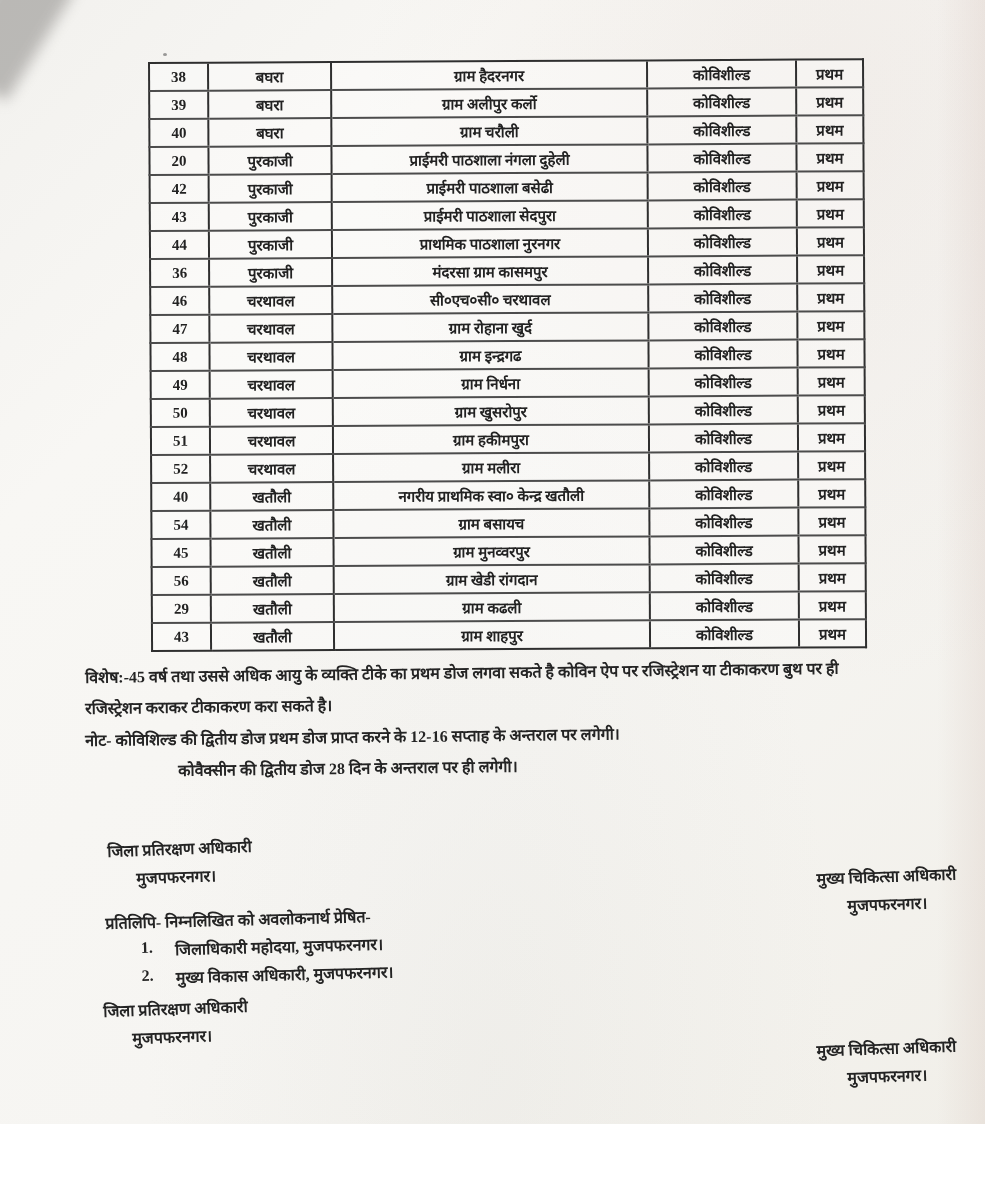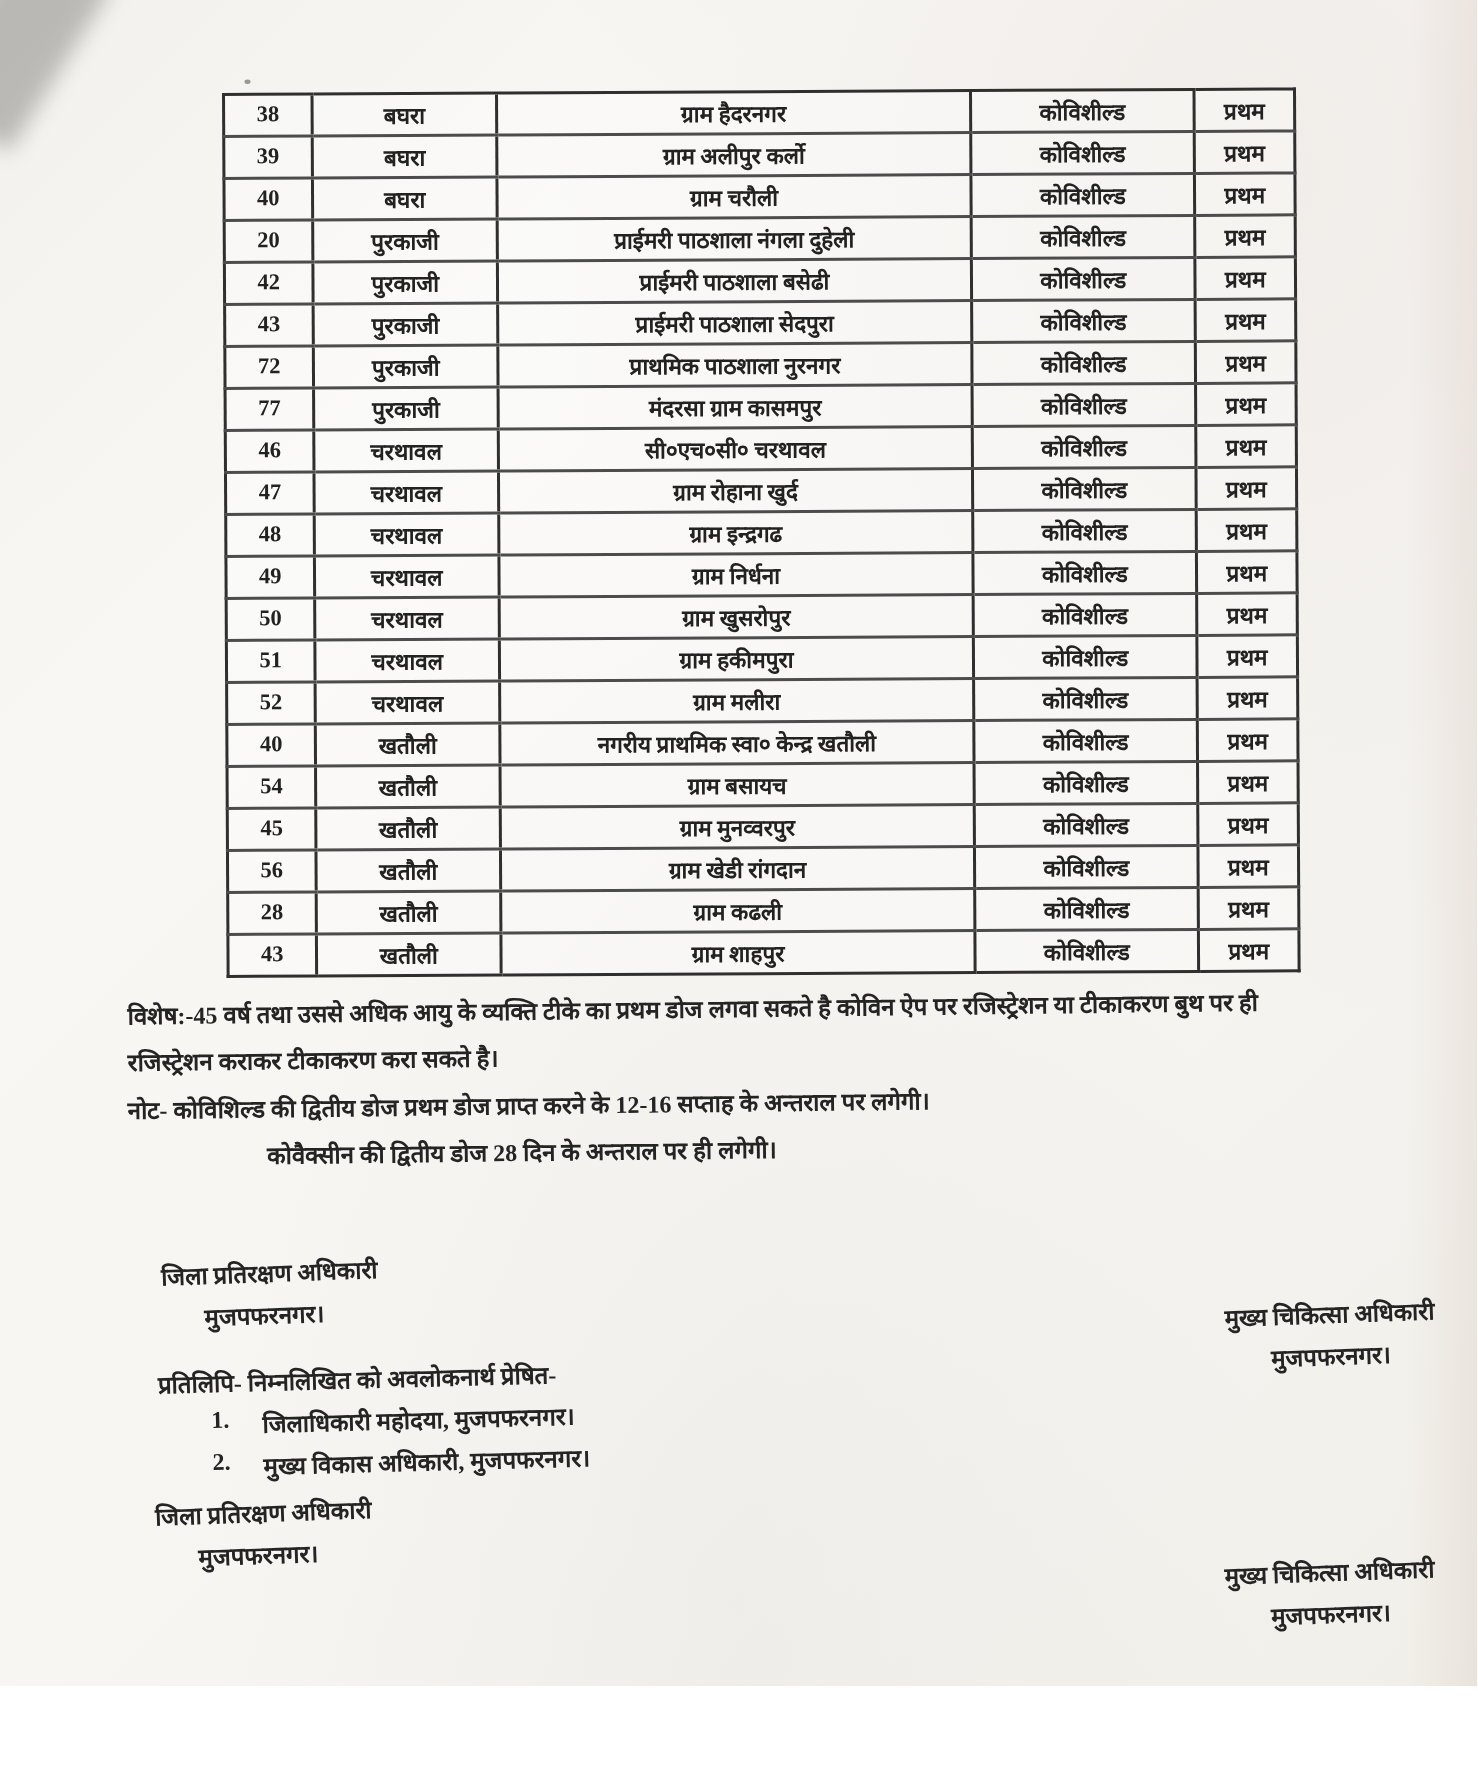--- a/index.html
+++ b/index.html
@@ -144,29 +144,29 @@
 
     <tr>
       <td>43</td>
       <td>पुरकाजी</td>
       <td>प्राईमरी पाठशाला सेदपुरा</td>
       <td>कोविशील्ड</td>
       <td>प्रथम</td>
     </tr>
 
     <tr>
-      <td>72</td>
+      <td>44</td>
       <td>पुरकाजी</td>
       <td>प्राथमिक पाठशाला नुरनगर</td>
       <td>कोविशील्ड</td>
       <td>प्रथम</td>
     </tr>
 
     <tr>
-      <td>77</td>
+      <td>36</td>
       <td>पुरकाजी</td>
       <td>मंदरसा ग्राम कासमपुर</td>
       <td>कोविशील्ड</td>
       <td>प्रथम</td>
     </tr>
 
     <tr>
       <td>46</td>
       <td>चरथावल</td>
       <td>सी०एच०सी० चरथावल</td>
@@ -248,21 +248,21 @@
 
     <tr>
       <td>56</td>
       <td>खतौली</td>
       <td>ग्राम खेडी रांगदान</td>
       <td>कोविशील्ड</td>
       <td>प्रथम</td>
     </tr>
 
     <tr>
-      <td>28</td>
+      <td>29</td>
       <td>खतौली</td>
       <td>ग्राम कढली</td>
       <td>कोविशील्ड</td>
       <td>प्रथम</td>
     </tr>
 
     <tr>
       <td>43</td>
       <td>खतौली</td>
       <td>ग्राम शाहपुर</td>

